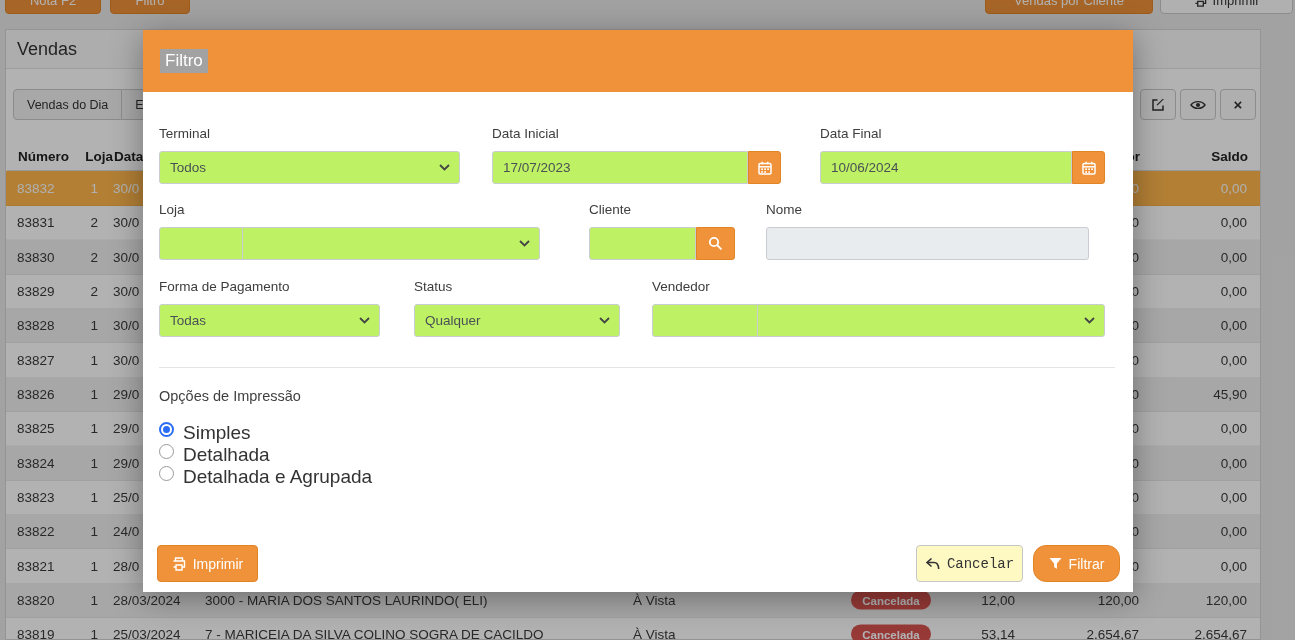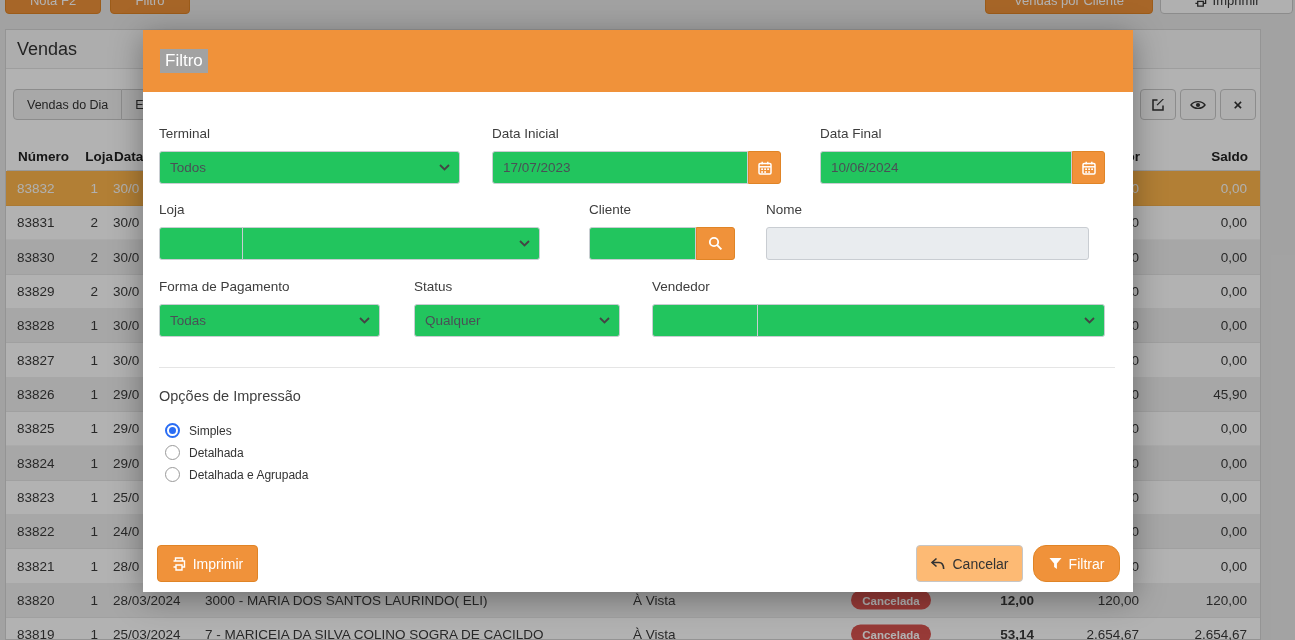--- a/index.html
+++ b/index.html
@@ -37,21 +37,21 @@
   .thead { position:absolute; left:1px; top:111px; width:1254px; height:30px;
     font-weight:bold; font-size:13.5px; color:#222; border-bottom:1px solid #dcdcdc; }
   .thead span, .row span { position:absolute; top:50%; transform:translateY(-50%); white-space:nowrap; }
   .h-num, .c-num { left:11px; }
   .h-loja { left:40px; width:66px; text-align:right; }
   .c-loja { left:40px; width:52px; text-align:right; }
   .h-data, .c-data { left:107px; }
   .c-cli { left:199px; }
   .c-pag { left:627px; }
   .h-v2, .c-v1 { left:918px; width:110px; text-align:right; }
-  .c-v1 { left:918px;font-weight:bold; } 
+  .c-v1 { left:899px; } 
   .h-valor, .c-v2 { left:1023px; width:110px; text-align:right; }
   .h-saldo, .c-saldo { left:1131px; width:110px; text-align:right; }
   .rows-host { position:absolute; left:0; top:0; }
   .row { position:absolute; left:6px; width:1254px; height:35px; font-size:13.5px;
     color:#3a3a3a; border-bottom:1px solid rgba(0,0,0,0.04); cursor:pointer; }
   .row.stripe { background:#f0f0f0; }
   .row.selected { background:#ffb74d; color:#fdfdfd; }
   .badge { position:absolute; left:845px; top:50%; transform:translateY(-50%);
     width:80px; height:19px; background:#d9534f; color:#fff; border-radius:10px;
     font-size:11.5px; font-weight:bold; display:flex; align-items:center; justify-content:center; }
@@ -59,41 +59,41 @@
   
   .overlay { position:absolute; inset:0; background:rgba(0,0,0,0.30); z-index:50; }
   .modal { position:absolute; left:143px; top:30px; width:990px; height:562px;
     background:#fff; z-index:100; box-shadow:0 6px 30px rgba(0,0,0,0.35); }
   .modal-header { position:absolute; left:0; top:0; width:100%; height:62px;
     background:#f0923a; display:flex; align-items:center; padding-left:17px; }
   .modal-title { font-size:17px; color:#fff; background:#a2a2a2; padding:2px 5px; }
 
   .f-label { position:absolute; font-size:13.5px; color:#3d3d3d; white-space:nowrap;text-align:right; }
   .inp, .sel { position:absolute; height:33px; border:1px solid #c9cdd2; border-radius:3px;
-    background:#22c55e; font-family:inherit; font-size:13.5px; color:#4a5056; padding:0 10px; }
+    background:#bef264; font-family:inherit; font-size:13.5px; color:#4a5056; padding:0 10px; }
   .inp.disabled { background:#e9ecef; }
   .sel { display:flex; align-items:center; cursor:pointer; }
   .sel .chev { position:absolute; right:9px; top:12px; }
   .addon { position:absolute; height:33px; width:33px; background:#f0923a; border:1px solid #e08426;
     border-radius:0 3px 3px 0; display:flex; align-items:center; justify-content:center; cursor:pointer; }
   .inp.has-addon { border-radius:3px 0 0 3px; }
 
   .divider { position:absolute; left:16px; top:337px; width:956px; border-top:1px solid #e5e5e5; }
   .section-label { position:absolute; left:16px; top:358px; font-size:14.5px; color:#3f3f3f; }
-  .radio-row { position:absolute; left:22px; display:flex; align-items:center; gap:9px;
-    font-size:12px; color:#333; cursor:pointer; height:17px; }
+  .radio-row { position:absolute; left:16px; display:flex; align-items:flex-start; gap:9px;
+    font-size:19px; color:#333; cursor:pointer; height:17px; }
   .radio { width:15px; height:15px; border-radius:50%; border:1px solid #9a9a9a; background:#fff; position:relative; }
   .radio.checked { border:2px solid #2a6df4; }
   .radio.checked::after { content:''; position:absolute; inset:2px; border-radius:50%; background:#2a6df4; }
 
   .btn { position:absolute; top:515px; height:37px; border-radius:4px; font-size:14px;
     display:flex; align-items:center; justify-content:center; gap:7px; cursor:pointer;
     border:1px solid transparent; }
   .btn.orange { background:#f0923a; border-color:#e08426; color:#fff; }
-  .btn.gray { background:#fdba74; border-color:#c6c6c6; color:#333; }
+  .btn.gray { background:#fef9c3; border-color:#c6c6c6; color:#333;font-family:Liberation Mono, monospace; }
   #btn-m-imprimir { left:14px;  width:101px; }
   #btn-m-cancelar { left:773px; width:107px; }
   #btn-m-filtrar  { left:890px; width:87px;border-radius:13px;  }
 </style>
 </head>
 <body>
 
 <div class="btn-top btn-orange" id="btn-nota">
     <span>Nota F2</span>
   </div>

